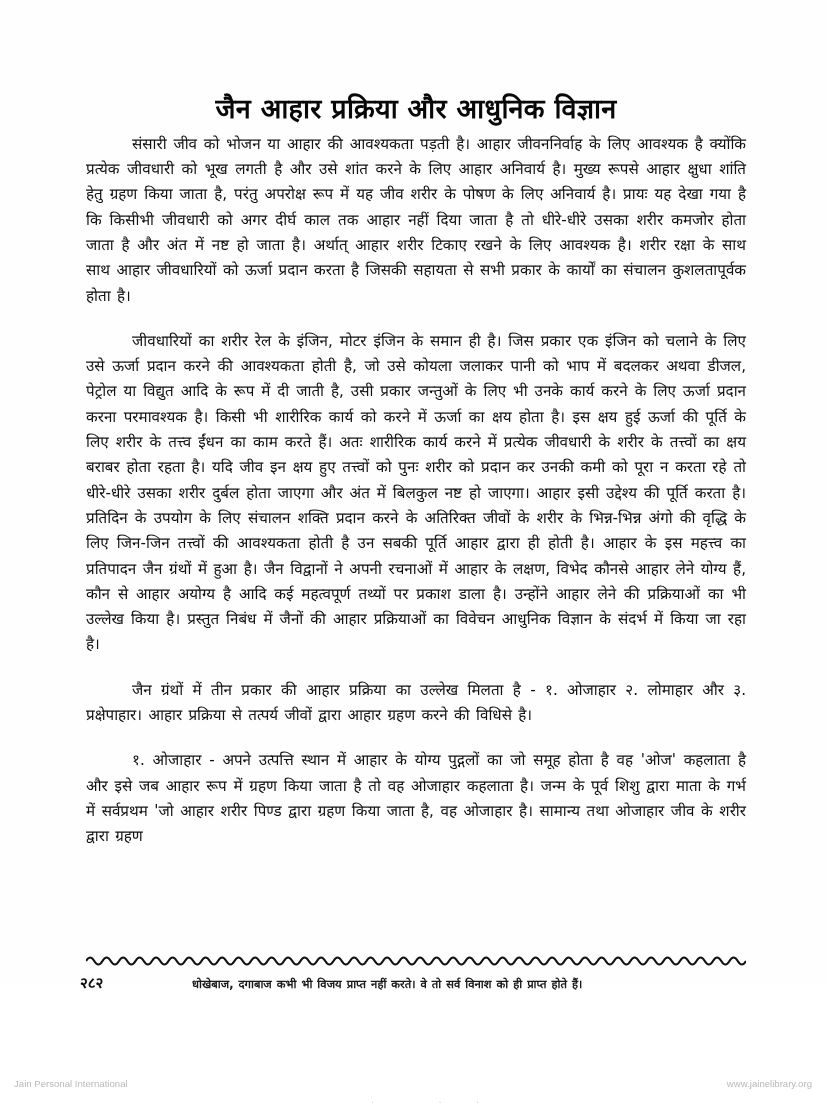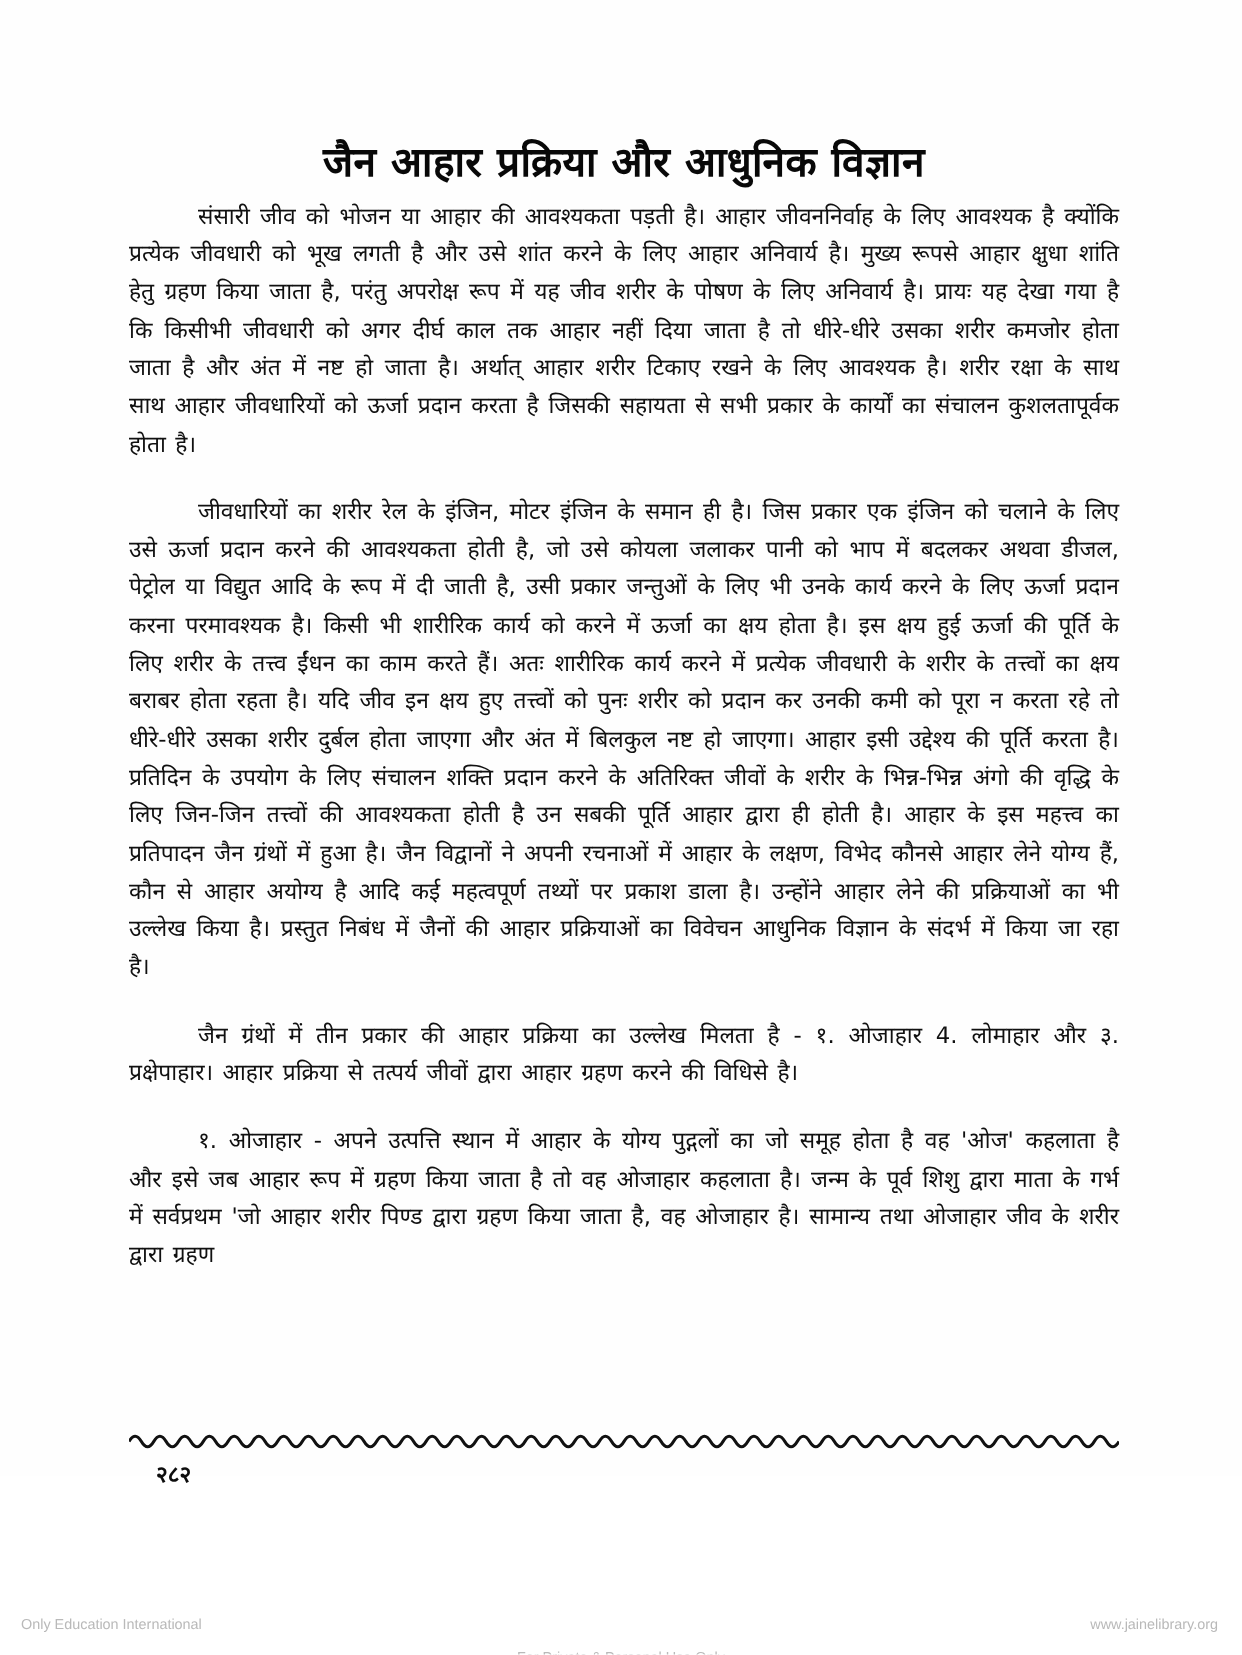--- a/index.html
+++ b/index.html
@@ -69,21 +69,21 @@
     left: 86px;
     top: 952px;
     width: 660px;
     height: 16px;
     line-height: 0;
   }
   .divider svg { display: block; width: 660px; height: 16px; }
 
   .footnote-row {
     position: absolute;
-    left: 104px;
+    left: 80px;
     top: 972px;
     width: 660px;
     display: flex;
     align-items: baseline;
   }
   .page-number {
     font-size: 15px;
     font-weight: 700;
     color: #0d0d0d;
     width: 112px;
@@ -119,21 +119,21 @@
 
 <div class="page">
 
   <div class="content">
 
     <h1 class="doc-title">जैन आहार प्रक्रिया और आधुनिक विज्ञान</h1>
 
 
     <p class="para">संसारी जीव को भोजन या आहार की आवश्यकता पड़ती है। आहार जीवननिर्वाह के लिए आवश्यक है क्योंकि प्रत्येक जीवधारी को भूख लगती है और उसे शांत करने के लिए आहार अनिवार्य है। मुख्य रूपसे आहार क्षुधा शांति हेतु ग्रहण किया जाता है, परंतु अपरोक्ष रूप में यह जीव शरीर के पोषण के लिए अनिवार्य है। प्रायः यह देखा गया है कि किसीभी जीवधारी को अगर दीर्घ काल तक आहार नहीं दिया जाता है तो धीरे-धीरे उसका शरीर कमजोर होता जाता है और अंत में नष्ट हो जाता है। अर्थात् आहार शरीर टिकाए रखने के लिए आवश्यक है। शरीर रक्षा के साथ साथ आहार जीवधारियों को ऊर्जा प्रदान करता है जिसकी सहायता से सभी प्रकार के कार्यों का संचालन कुशलतापूर्वक होता है।</p>
     <p class="para">जीवधारियों का शरीर रेल के इंजिन, मोटर इंजिन के समान ही है। जिस प्रकार एक इंजिन को चलाने के लिए उसे ऊर्जा प्रदान करने की आवश्यकता होती है, जो उसे कोयला जलाकर पानी को भाप में बदलकर अथवा डीजल, पेट्रोल या विद्युत आदि के रूप में दी जाती है, उसी प्रकार जन्तुओं के लिए भी उनके कार्य करने के लिए ऊर्जा प्रदान करना परमावश्यक है। किसी भी शारीरिक कार्य को करने में ऊर्जा का क्षय होता है। इस क्षय हुई ऊर्जा की पूर्ति के लिए शरीर के तत्त्व ईंधन का काम करते हैं। अतः शारीरिक कार्य करने में प्रत्येक जीवधारी के शरीर के तत्त्वों का क्षय बराबर होता रहता है। यदि जीव इन क्षय हुए तत्त्वों को पुनः शरीर को प्रदान कर उनकी कमी को पूरा न करता रहे तो धीरे-धीरे उसका शरीर दुर्बल होता जाएगा और अंत में बिलकुल नष्ट हो जाएगा। आहार इसी उद्देश्य की पूर्ति करता है। प्रतिदिन के उपयोग के लिए संचालन शक्ति प्रदान करने के अतिरिक्त जीवों के शरीर के भिन्न-भिन्न अंगो की वृद्धि के लिए जिन-जिन तत्त्वों की आवश्यकता होती है उन सबकी पूर्ति आहार द्वारा ही होती है। आहार के इस महत्त्व का प्रतिपादन जैन ग्रंथों में हुआ है। जैन विद्वानों ने अपनी रचनाओं में आहार के लक्षण, विभेद कौनसे आहार लेने योग्य हैं, कौन से आहार अयोग्य है आदि कई महत्वपूर्ण तथ्यों पर प्रकाश डाला है। उन्होंने आहार लेने की प्रक्रियाओं का भी उल्लेख किया है। प्रस्तुत निबंध में जैनों की आहार प्रक्रियाओं का विवेचन आधुनिक विज्ञान के संदर्भ में किया जा रहा है।</p>
-    <p class="para">जैन ग्रंथों में तीन प्रकार की आहार प्रक्रिया का उल्लेख मिलता है - १. ओजाहार 4. लोमाहार और ३. प्रक्षेपाहार। आहार प्रक्रिया से तत्पर्य जीवों द्वारा आहार ग्रहण करने की विधिसे है।</p>
+    <p class="para">जैन ग्रंथों में तीन प्रकार की आहार प्रक्रिया का उल्लेख मिलता है - १. ओजाहार २. लोमाहार और ३. प्रक्षेपाहार। आहार प्रक्रिया से तत्पर्य जीवों द्वारा आहार ग्रहण करने की विधिसे है।</p>
     <p class="para">१. ओजाहार - अपने उत्पत्ति स्थान में आहार के योग्य पुद्गलों का जो समूह होता है वह 'ओज' कहलाता है और इसे जब आहार रूप में ग्रहण किया जाता है तो वह ओजाहार कहलाता है। जन्म के पूर्व शिशु द्वारा माता के गर्भ में सर्वप्रथम 'जो आहार शरीर पिण्ड द्वारा ग्रहण किया जाता है, वह ओजाहार है। सामान्य तथा ओजाहार जीव के शरीर द्वारा ग्रहण</p>
 
   </div>
 
   <div class="divider">
     <svg viewBox="0 0 660 16" preserveAspectRatio="none" aria-hidden="true">
       <path d="M0,9
                q4.1,-7 8.25,0 t8.25,0 t8.25,0 t8.25,0 t8.25,0 t8.25,0 t8.25,0 t8.25,0
                t8.25,0 t8.25,0 t8.25,0 t8.25,0 t8.25,0 t8.25,0 t8.25,0 t8.25,0
                t8.25,0 t8.25,0 t8.25,0 t8.25,0 t8.25,0 t8.25,0 t8.25,0 t8.25,0
@@ -142,21 +142,22 @@
                t8.25,0 t8.25,0 t8.25,0 t8.25,0 t8.25,0 t8.25,0 t8.25,0 t8.25,0
                t8.25,0 t8.25,0 t8.25,0 t8.25,0 t8.25,0 t8.25,0 t8.25,0 t8.25,0
                t8.25,0 t8.25,0 t8.25,0 t8.25,0 t8.25,0 t8.25,0 t8.25,0 t8.25,0
                t8.25,0 t8.25,0 t8.25,0 t8.25,0 t8.25,0 t8.25,0 t8.25,0 t8.25,0
                t8.25,0 t8.25,0 t8.25,0 t8.25,0 t8.25,0 t8.25,0 t8.25,0 t8.25,0" fill="none" stroke="#111111" stroke-width="2.1"></path>
     </svg>
   </div>
 
   <div class="footnote-row">
     <div class="page-number">२८२</div>
+    <div class="footnote-quote">धोखेबाज, दगाबाज कभी भी विजय प्राप्त नहीं करते। वे तो सर्व विनाश को ही प्राप्त होते हैं।</div>
   </div>
 
   <div class="bottom-bar">
-    <span class="bb-left">Only Education International</span>
+    <span class="bb-left">Jain Personal International</span>
     <span class="bb-mid">For Private &amp; Personal Use Only</span>
     <span class="bb-right">www.jainelibrary.org</span>
   </div>
 
 </div>
 
 </body></html>

